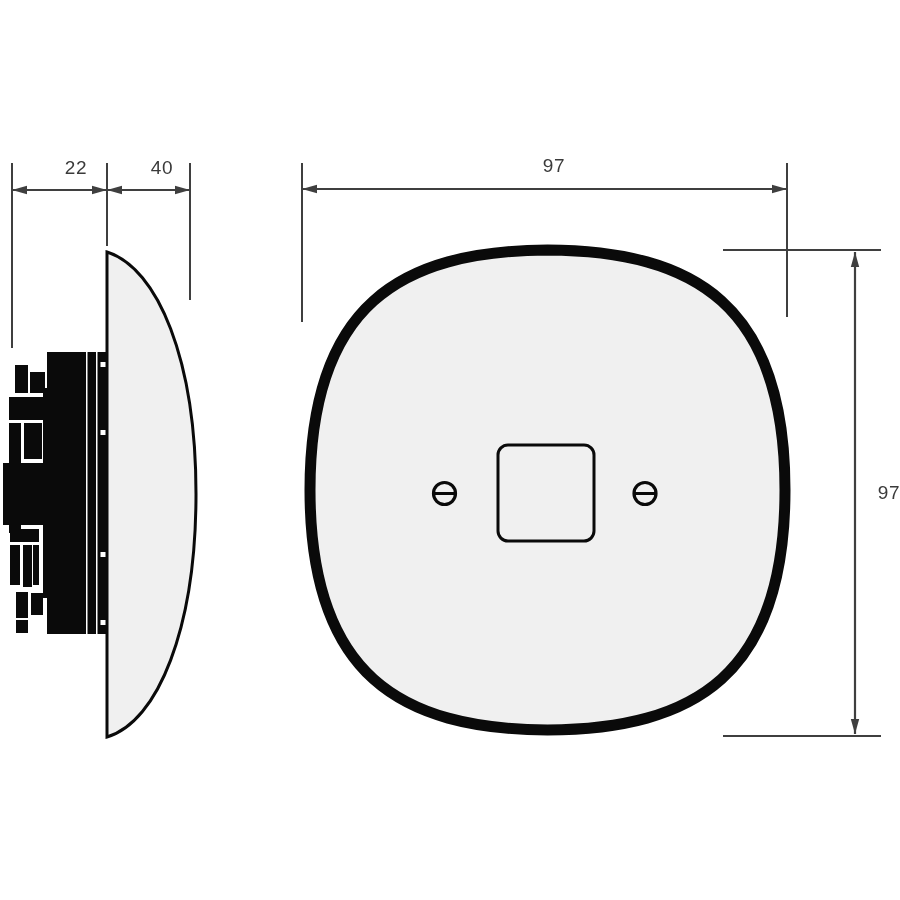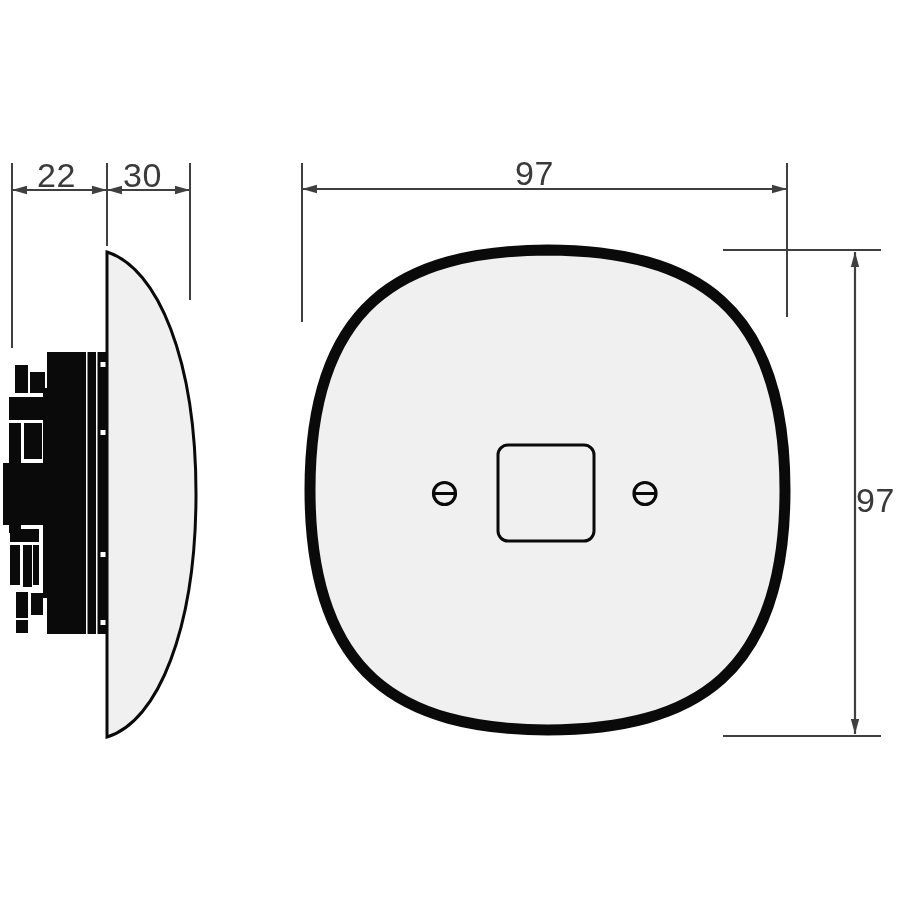--- a/index.html
+++ b/index.html
@@ -19,23 +19,23 @@
     height: 900px;
   }
   .canvas svg {
     position: absolute;
     left: 0;
     top: 0;
   }
   .dim-label {
     position: absolute;
     color: var(--dim-text, #3a3a3a);
-    font-size: 34px;
+    font-size: 19px;
     line-height: 1;
-    text-align: left;
+    text-align: right;
     letter-spacing: 0.5px;
     user-select: none;
   }
   
   .plate {
     fill: var(--plate-fill, #f0f0f0);
     stroke: var(--outline, #0a0a0a);
   }
   .thin-outline {
     fill: none;
@@ -142,16 +142,16 @@
         <line class="ext-line" x1="723" y1="736" x2="881" y2="736"></line>
         <line class="dim-line" x1="855" y1="252" x2="855" y2="734"></line>
         <polygon class="arrow" points="855,252 850.8,267 859.2,267"></polygon>
         <polygon class="arrow" points="855,734 850.8,719 859.2,719"></polygon>
       </g>
 
     </g>
   </svg>
 
   <div class="dim-label" style="left:37px;  top:158px; width:50px;">22</div>
-  <div class="dim-label" style="left:123px; top:158px; width:50px;">30</div>
+  <div class="dim-label" style="left:123px; top:158px; width:50px;">40</div>
   <div class="dim-label" style="left:515px; top:156px; width:50px;">97</div>
   <div class="dim-label" style="left:856px; top:483px; width:44px;">97</div>
 </div>
 
 </body></html>

